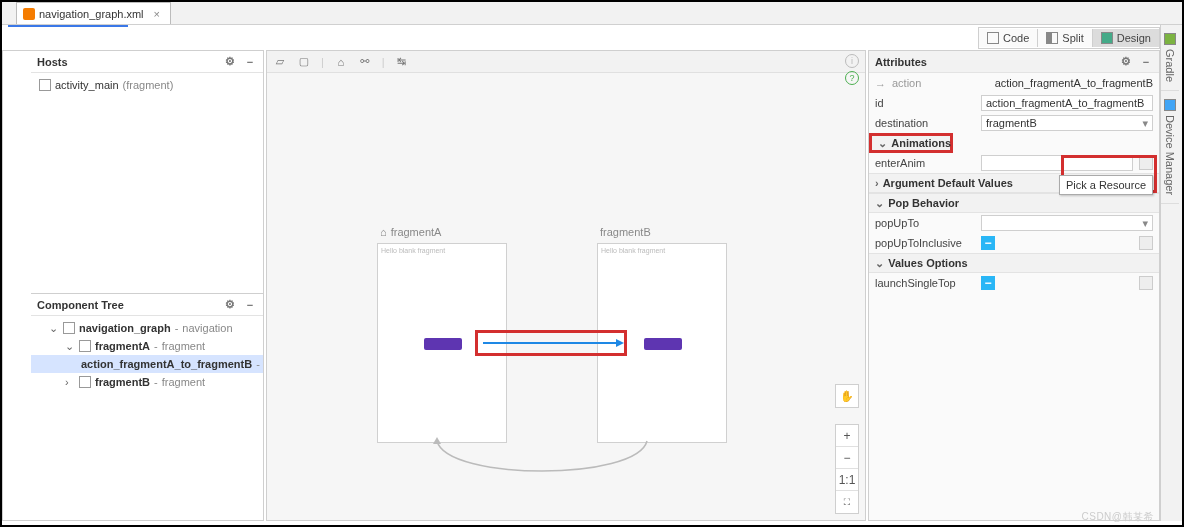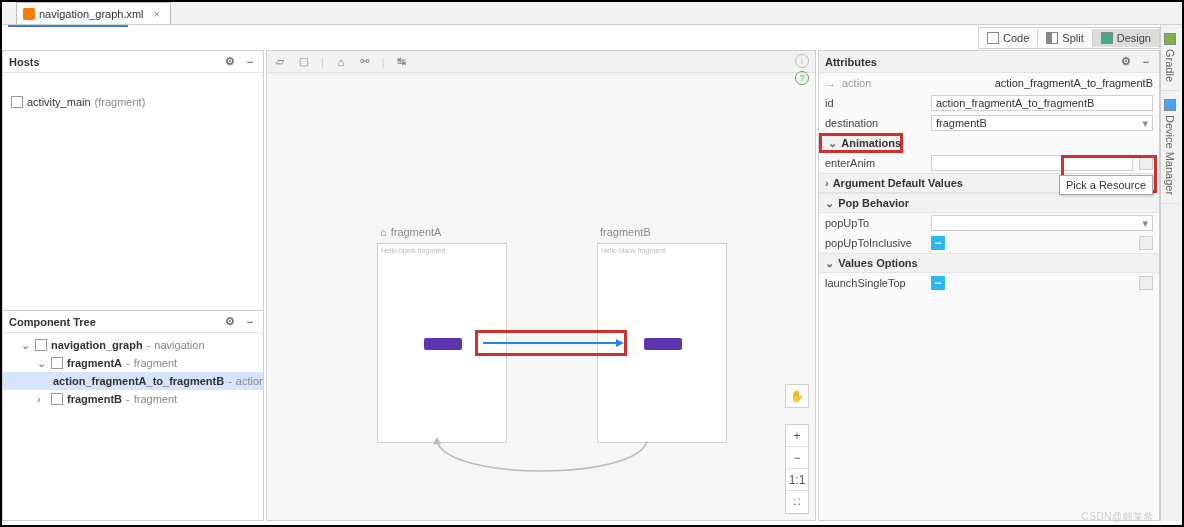--- a/index.html
+++ b/index.html
@@ -12,25 +12,25 @@
 
 .modes { position: absolute; right: 22px; top: 25px; height: 22px; display: flex; align-items: center; gap: 0; border: 1px solid #cfcfcf; }
 .mode { padding: 3px 8px; display: flex; gap: 4px; align-items: center; color: #444; background: #fafafa; border-left: 1px solid #cfcfcf; }
 .mode:first-child { border-left:none; }
 .mode.active { background: #dcdcdc; }
 .mode .ic { width: 12px; height: 12px; border: 1px solid #888; }
 .mode .ic.split { background: linear-gradient(to right, #888 50%, transparent 50%); }
 .mode .ic.design { background: #4a8; }
 
 .content { position: absolute; top: 48px; left: 0; right: 22px; bottom: 4px; display: flex; }
-.leftcol { width: 262px; border: 1px solid #cfcfcf; display: flex; flex-direction: column; }
+.leftcol { width: 262px; border: 1px solid #cfcfcf; display: flex; flex-direction: column; padding-left: 28px; }
 .panel-head { height: 22px; display: flex; align-items: center; padding: 0 6px; border-bottom: 1px solid #e3e3e3; font-weight: 600; color: #333; }
 .panel-head .tools { margin-left: auto; display: flex; gap: 6px; }
 .gear, .collapse { width: 14px; height: 14px; color: #777; cursor: pointer; display:flex;align-items:center;justify-content:center;}
-.hosts-body { flex: 0 0 220px; overflow: auto; padding: 3px 0; margin-top: 17px; }
+.hosts-body { flex: 0 0 220px; overflow: auto; padding: 3px 0; }
 .tree-row { height: 18px; display: flex; align-items: center; padding-left: 8px; gap: 4px; color: #333; }
 .tree-row.sel { background: #d6e4ff; }
 .twisty { width: 10px; color: #666; }
 .fileic { width: 12px; height: 12px; border:1px solid #999; background:#fff; }
 .ctree { flex: 1; border-top: 1px solid #cfcfcf; display:flex; flex-direction:column; }
 .ctree-body { flex:1; overflow:auto; padding:3px 0; }
 .ctree-body .tree-row { padding-left: 4px; }
 .indent1 { padding-left: 18px !important; }
 .indent2 { padding-left: 34px !important; }
 .indent3 { padding-left: 50px !important; }
@@ -53,21 +53,21 @@
 .connection { position:absolute; border:3px solid #d32f2f; height:26px; }
 .arrow { position:absolute; top:50%; left:5px; right:5px; height:2px; background:#1e88e5; transform:translateY(-50%);}
 .arrowhead { position:absolute; right:0; top:50%; transform:translateY(-50%); border-left:8px solid #1e88e5; border-top:4px solid transparent; border-bottom:4px solid transparent;}
 svg.curve { position:absolute; overflow:visible; }
 
 .zoomctl { position:absolute; right:6px; bottom:6px; width:24px; border:1px solid #cfcfcf; background:#fff; }
 .zoomctl div { height:22px; border-bottom:1px solid #e0e0e0; display:flex;align-items:center;justify-content:center; color:#555; font-size:12px;}
 .zoomctl div:last-child { border-bottom:none; font-size:9px;}
 .handic { position:absolute; right:6px; bottom:112px; width:24px; height:24px; border:1px solid #cfcfcf; background:#fff; display:flex;align-items:center;justify-content:center;}
 
-.attrs { width:342px; border:1px solid #cfcfcf; background:#fafafa; display:flex; flex-direction:column; }
+.attrs { width:292px; border:1px solid #cfcfcf; background:#fafafa; display:flex; flex-direction:column; }
 .attrs .panel-head { background:#f2f2f2; }
 .attrs-body { flex:1; overflow:auto; }
 .attr-row { height:20px; display:flex; align-items:center; padding:0 6px; gap:6px; }
 .attr-row .lbl { width:100px; color:#444; }
 .attr-row .val { flex:1; height:16px; border:1px solid #cfcfcf; background:#fff; padding:0 4px; color:#333; display:flex; align-items:center;}
 .attr-row .val.dd::after { content:"▾"; margin-left:auto; color:#888;}
 .attr-row .minus { width:14px; height:14px; background:#29b6f6; color:#fff; display:flex;align-items:center;justify-content:center; font-weight:700; font-size:12px;}
 .attr-row .pick { width:14px; height:14px; border:1px solid #ccc; background:#eee; }
 .section { height:20px; display:flex; align-items:center; padding:0 6px; border-top:1px solid #e3e3e3; border-bottom:1px solid #e3e3e3; background:#f2f2f2; font-weight:700; color:#333; gap:4px;}
 .section .tw { color:#666;}

